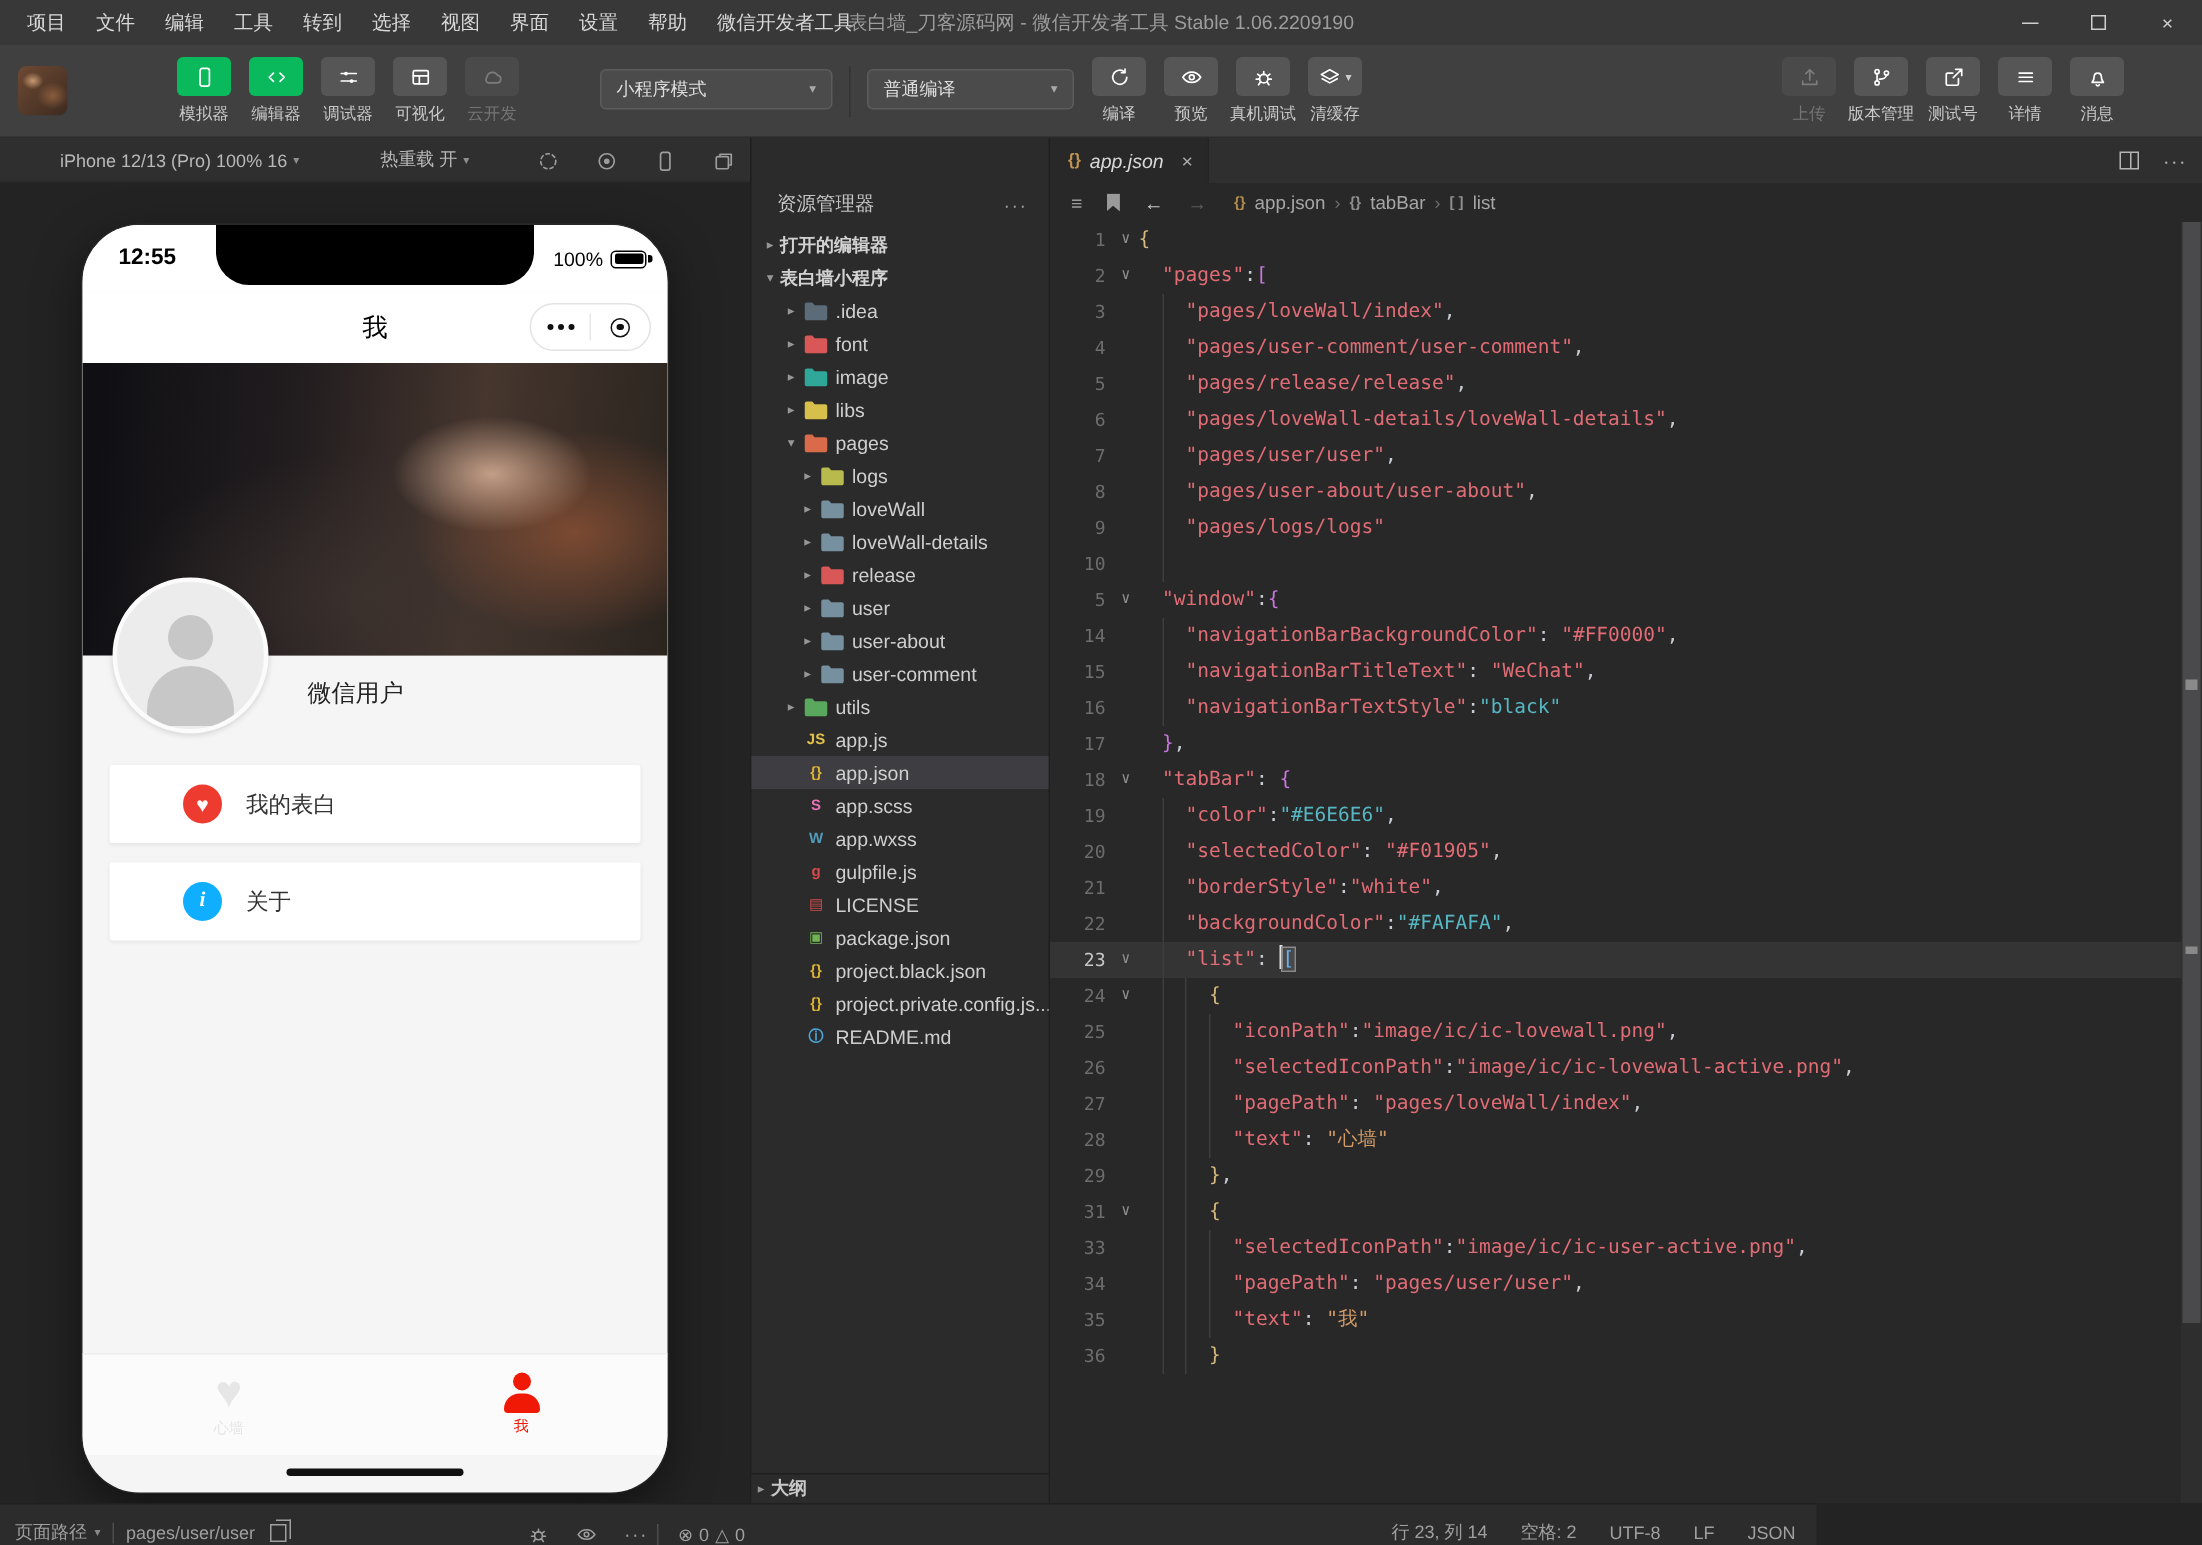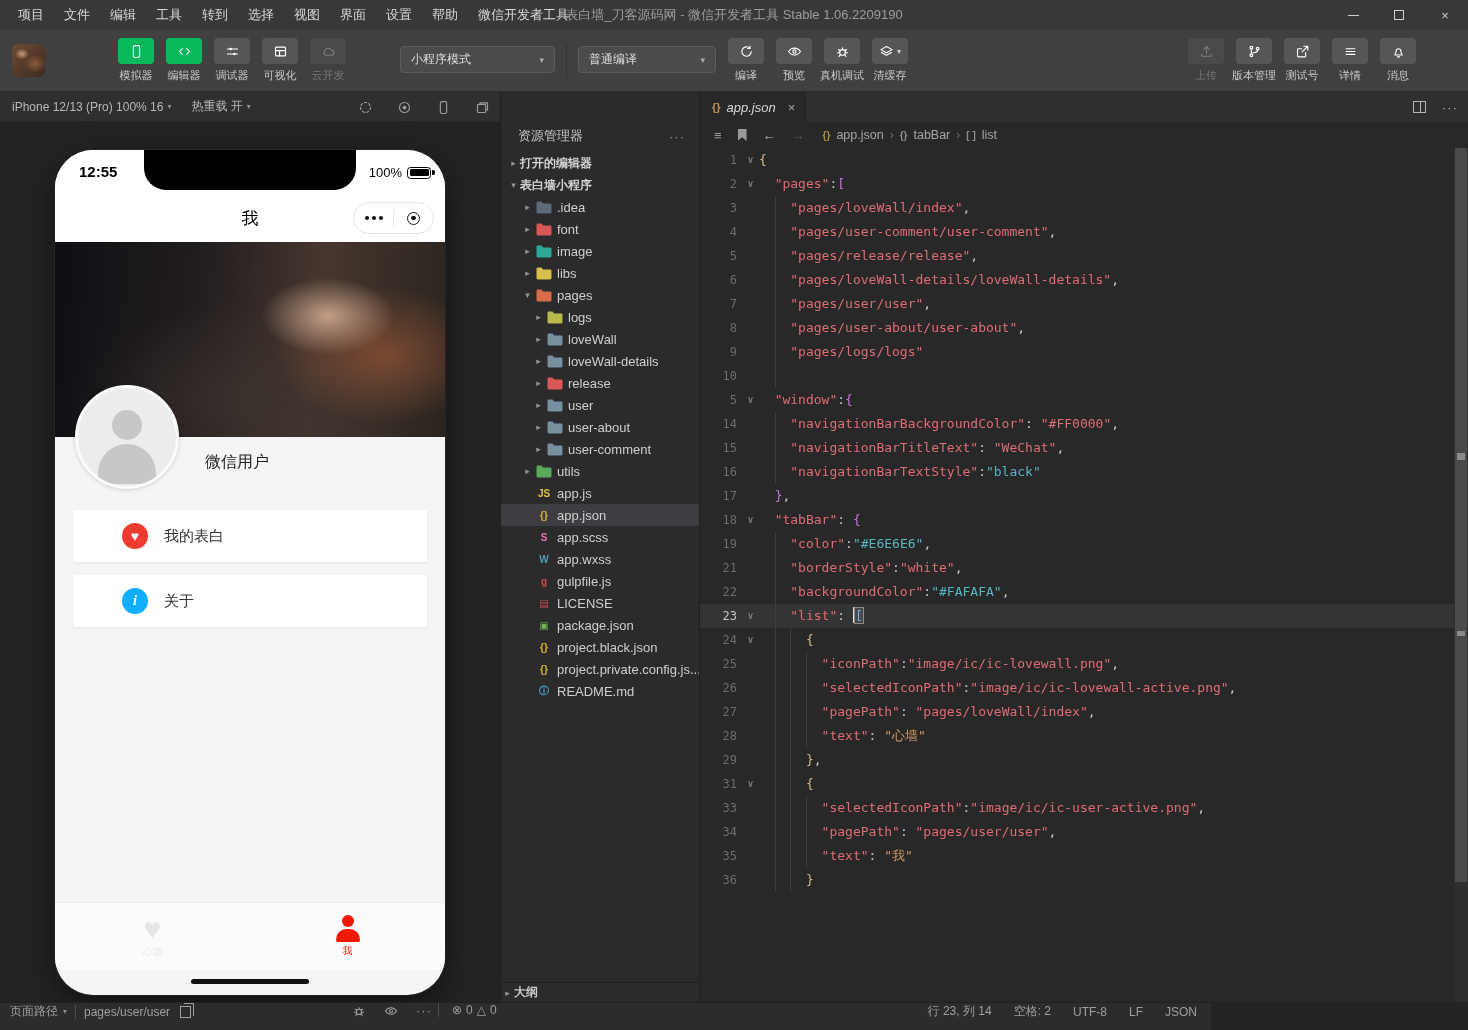--- a/index.html
+++ b/index.html
@@ -28,23 +28,23 @@
   .tbtn.disabled .ibox{background:#4a4a4a;color:#7c7c7c;}
   .tbtn.disabled .tlbl{color:#757575;}
   .tlbl{margin-top:4px;font-size:11px;color:#c9c9c9;white-space:nowrap;}
   .tsel{position:absolute;top:16px;height:27px;background:#4b4b4b;border:1px solid #5c5c5c;border-radius:4px;
     color:#dedede;font-size:12px;display:flex;align-items:center;padding:0 10px;justify-content:space-between;cursor:pointer;}
   .tsel .car{color:#aaa;font-size:9px;margin-left:8px;}
   .tdiv{position:absolute;top:14px;width:1px;height:34px;background:#333;}
   .f{fill:currentColor;stroke:none;}
   
   .sim-header{position:absolute;left:0;top:92px;width:500px;height:30px;background:#2f2f2f;border-bottom:1px solid #262626;
-    color:#b9b9b9;font-size:12px;display:flex;align-items:center;z-index:10;}
+    color:#b9b9b9;font-size:12px;display:flex;align-items:center;z-index:10;padding-left:28px;}
   .sim-header .dev{margin-left:12px;display:flex;align-items:center;cursor:pointer;}
-  .sim-header .hot{margin-left:20px;display:flex;align-items:center;cursor:pointer;}
+  .sim-header .hot{margin-left:54px;display:flex;align-items:center;cursor:pointer;}
   .sim-header .car{font-size:8px;margin-left:4px;color:#8f8f8f;}
   .shicons{position:absolute;right:10px;top:0;height:30px;display:flex;align-items:center;gap:24px;color:#9d9d9d;}
   .shicons svg{width:15px;height:15px;}
   .sim-body{position:absolute;left:0;top:122px;width:500px;height:880px;background:#232323;}
   
   .phone{position:absolute;left:55px;top:28px;width:390px;height:845px;background:#f5f5f5;border-radius:38px;
     overflow:hidden;box-shadow:0 0 0 1px rgba(255,255,255,.05),0 10px 30px rgba(0,0,0,.5);}
   .p-status{position:absolute;left:0;top:0;width:100%;height:45px;background:#fff;}
   .p-time{position:absolute;left:24px;top:13px;font-size:15px;font-weight:700;color:#000;}
   .notch{position:absolute;left:50%;transform:translateX(-50%);top:0;width:212px;height:40px;background:#000;border-radius:0 0 22px 22px;}
@@ -134,21 +134,21 @@
   .guide{position:absolute;top:0;bottom:0;width:1px;border-left:1px solid #3d3d3d;}
   .tk-k{color:#e06c75;}.tk-s{color:#e06c75;}.tk-t{color:#56b6c2;}.tk-o{color:#d19a66;}
   .tk-p{color:#c8ccd4;}.tk-b1{color:#d7ba7d;}.tk-b2{color:#c678dd;}
   .tk-b3m{color:#6ab0f3;background:rgba(130,130,130,.28);outline:1px solid #8a8a8a;}
   .caret{display:inline-block;width:2px;height:16px;background:#e0e0e0;vertical-align:-3px;}
   .vscroll{position:absolute;right:0;top:56px;width:14px;bottom:0;background:#2e2e2e;}
   .vthumb{position:absolute;left:1px;right:1px;top:0;height:86%;background:#4a4a4d;cursor:pointer;}
   .vmark{position:absolute;left:3px;width:8px;height:7px;background:#8a8a8a;}
   
   .statusbar{position:absolute;left:0;top:1002px;width:1211px;height:28px;background:#2c2c2c;border-top:1px solid #202020;
-    color:#9f9f9f;font-size:12px;display:flex;align-items:flex-start;z-index:31;}
+    color:#9f9f9f;font-size:12px;display:flex;align-items:flex-end;z-index:31;}
   .sb-left{display:flex;align-items:center;margin-left:10px;gap:8px;}
   .sb-caret{font-size:8px;color:#8a8a8a;}
   .sb-div{width:1px;height:14px;background:#4d4d4d;}
   .copy-ico{width:11px;height:12px;border:1.2px solid #9f9f9f;position:relative;margin-left:2px;}
   .copy-ico::after{content:"";position:absolute;left:2.5px;top:-4px;width:9px;height:12px;border-top:1.2px solid #9f9f9f;border-right:1.2px solid #9f9f9f;}
   .sb-icons{position:absolute;left:352px;display:flex;align-items:center;gap:18px;color:#9f9f9f;}
   .sb-icons svg{width:14px;height:14px;}
   .sb-problems{position:absolute;left:452px;display:flex;align-items:center;gap:4px;}
   .sb-problems .g{font-size:12px;}
   .sb-right{position:absolute;right:14px;display:flex;align-items:center;gap:22px;}
@@ -716,20 +716,25 @@
         <span class="ln">18</span>
         <span class="fold">∨</span>
         <div class="lc" style="padding-left: 2ch;"><span class="tk-k">"tabBar"</span><span class="tk-p">: </span><span class="tk-b2">{</span></div>
       </div>
       <div class="code-line">
         <span class="ln">19</span>
         <span class="fold"></span>
         <div class="lc" style="padding-left: 4ch;"><div class="guide" style="left: 2ch;"></div><span class="tk-k">"color"</span><span class="tk-p">:</span><span class="tk-t">"#E6E6E6"</span><span class="tk-p">,</span></div>
       </div>
       <div class="code-line">
+        <span class="ln">20</span>
+        <span class="fold"></span>
+        <div class="lc" style="padding-left: 4ch;"><div class="guide" style="left: 2ch;"></div><span class="tk-k">"selectedColor"</span><span class="tk-p">: </span><span class="tk-s">"#F01905"</span><span class="tk-p">,</span></div>
+      </div>
+      <div class="code-line">
         <span class="ln">21</span>
         <span class="fold"></span>
         <div class="lc" style="padding-left: 4ch;"><div class="guide" style="left: 2ch;"></div><span class="tk-k">"borderStyle"</span><span class="tk-p">:</span><span class="tk-s">"white"</span><span class="tk-p">,</span></div>
       </div>
       <div class="code-line">
         <span class="ln">22</span>
         <span class="fold"></span>
         <div class="lc" style="padding-left: 4ch;"><div class="guide" style="left: 2ch;"></div><span class="tk-k">"backgroundColor"</span><span class="tk-p">:</span><span class="tk-t">"#FAFAFA"</span><span class="tk-p">,</span></div>
       </div>
       <div class="code-line cur">

